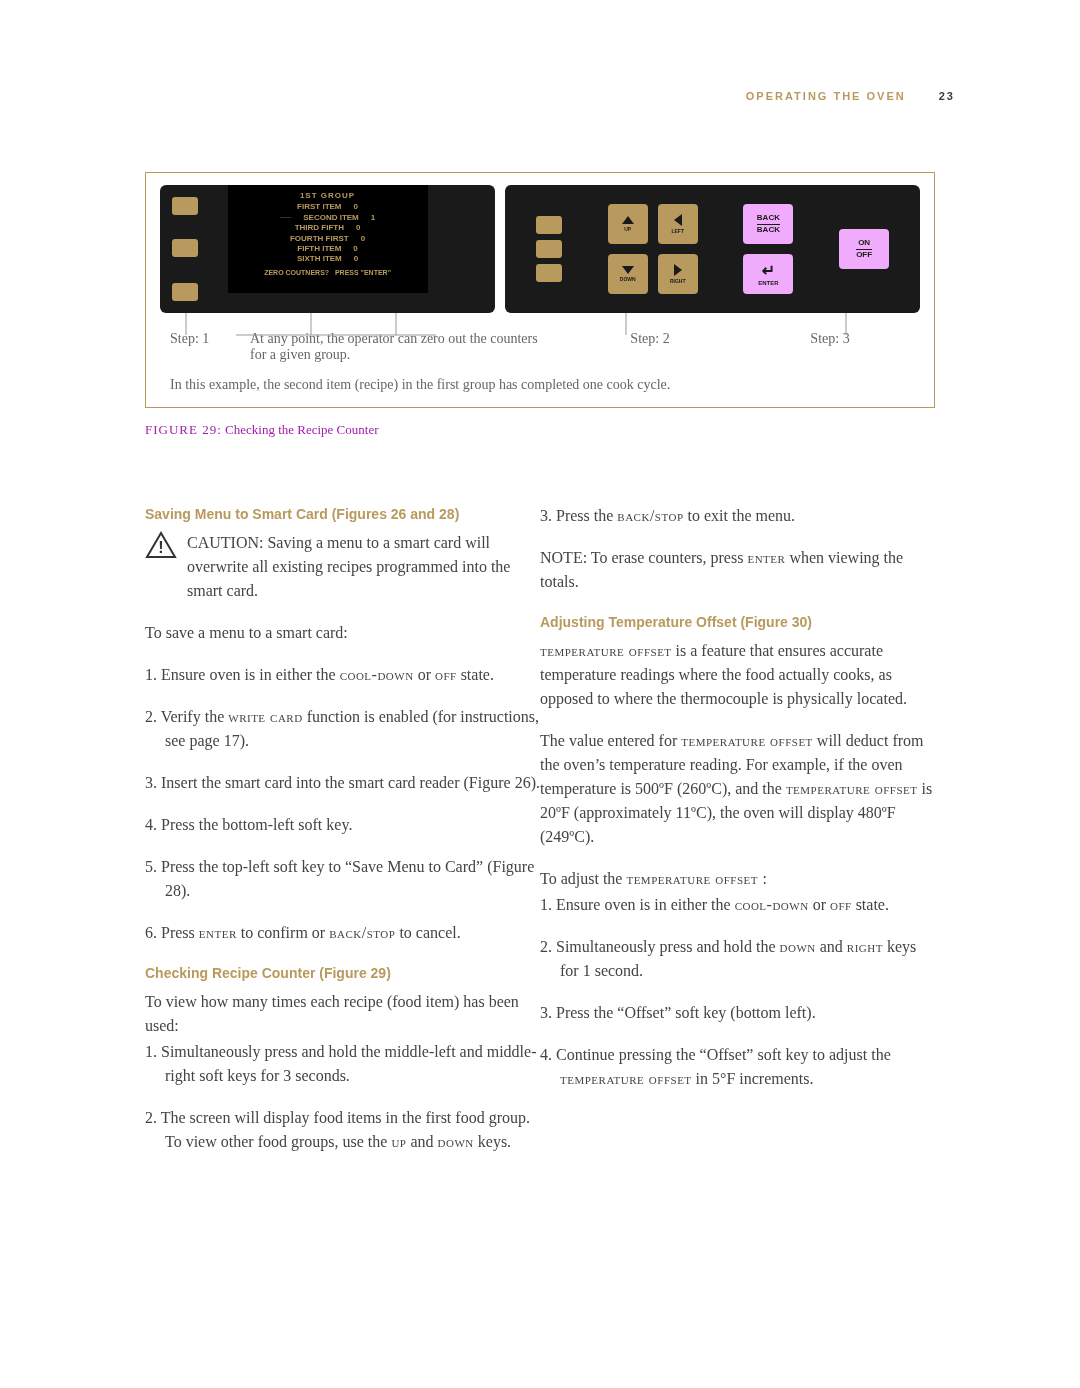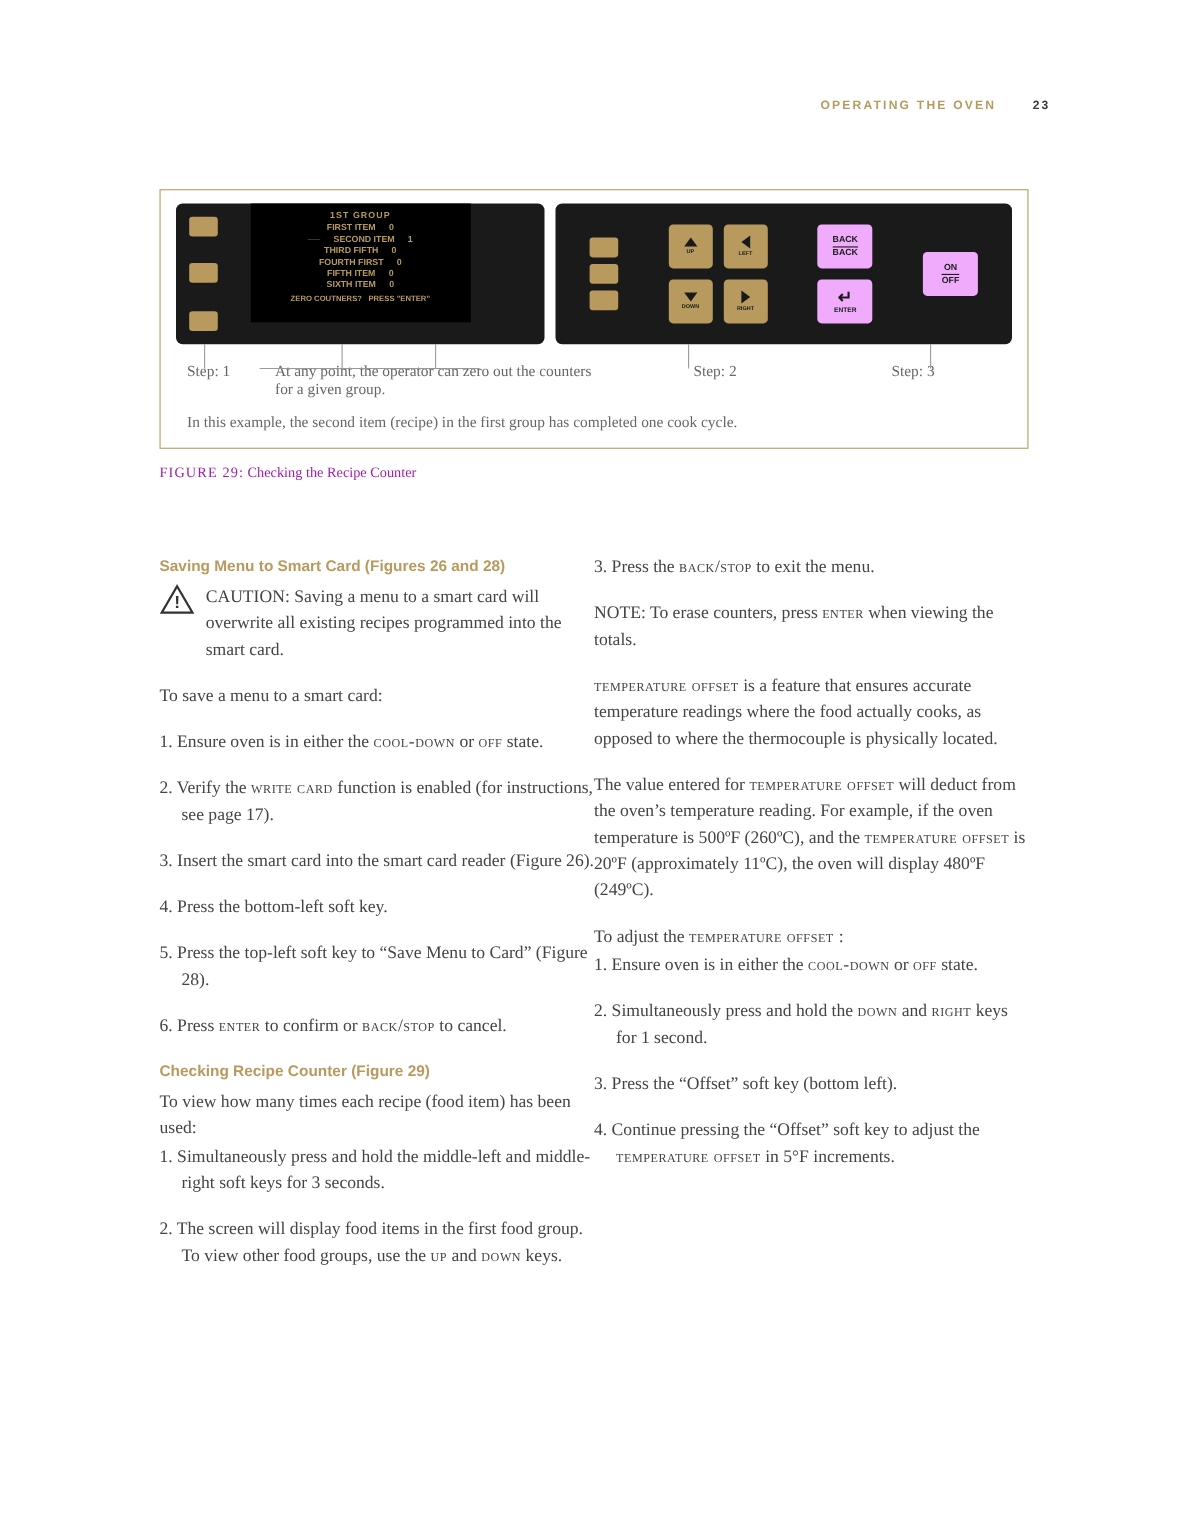--- a/index.html
+++ b/index.html
@@ -348,20 +348,21 @@
     <div class="heading">Checking Recipe Counter (Figure 29)</div>
     <div>To view how many times each recipe (food item) has been used:</div>
     <div class="list-item" style="margin-top:2px">1. Simultaneously press and hold the middle-left and middle-right soft keys for 3 seconds.</div>
     <div class="list-item"><span>2. The screen will display food items in the first food group. To view other food groups, use the </span><span class="sc">up</span><span> and </span><span class="sc">down</span><span> keys.</span></div>
   </div>
 
   <div class="col">
     <div class="list-item"><span>3. Press the </span><span class="sc">back/stop</span><span> to exit the menu.</span></div>
     <div class="para"><span>NOTE: To erase counters, press </span><span class="sc">enter</span><span> when viewing the totals.</span></div>
 
+    <div class="heading">Adjusting Temperature Offset (Figure 30)</div>
     <div class="para"><span class="sc">temperature offset</span><span> is a feature that ensures accurate temperature readings where the food actually cooks, as opposed to where the thermocouple is physically located.</span></div>
     <div class="para"><span>The value entered for </span><span class="sc">temperature offset</span><span> will deduct from the oven’s temperature reading. For example, if the oven temperature is 500ºF (260ºC), and the </span><span class="sc">temperature offset</span><span> is 20ºF (approximately 11ºC), the oven will display 480ºF (249ºC).</span></div>
     <div><span>To adjust the </span><span class="sc">temperature offset </span><span>:</span></div>
     <div class="list-item" style="margin-top:2px"><span>1. Ensure oven is in either the </span><span class="sc">cool-down</span><span> or </span><span class="sc">off</span><span> state.</span></div>
     <div class="list-item"><span>2. Simultaneously press and hold the </span><span class="sc">down</span><span> and </span><span class="sc">right</span><span> keys for 1 second.</span></div>
     <div class="list-item">3. Press the “Offset” soft key (bottom left).</div>
     <div class="list-item"><span>4. Continue pressing the “Offset” soft key to adjust the </span><span class="sc">temperature offset</span><span> in 5°F increments.</span></div>
   </div>
 </div>
 

